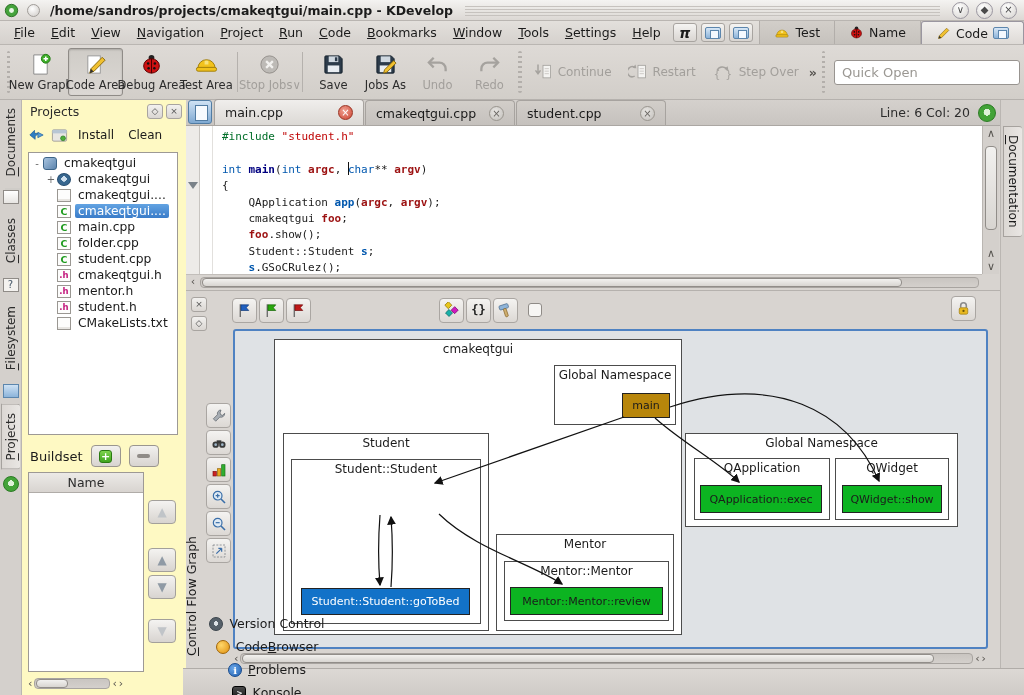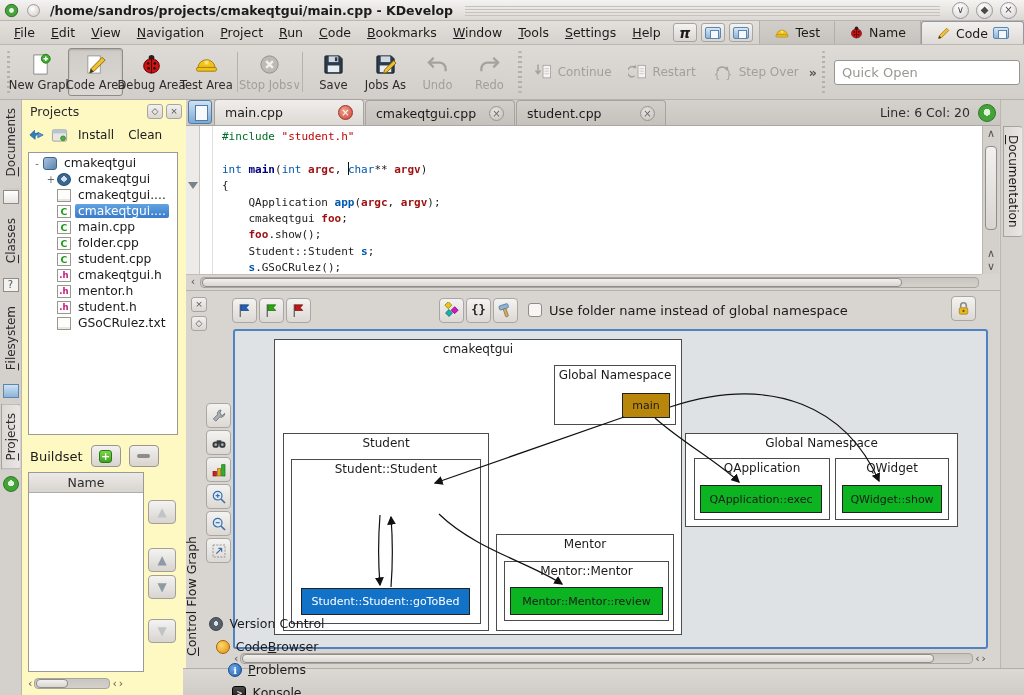--- a/index.html
+++ b/index.html
@@ -415,21 +415,21 @@
           <span class="tree-label">mentor.h</span>
         </div>
         <div class="tree-row" style="padding-left: 16px;">
           <span class="expander"></span>
           <span class="ti ti-h">.h</span>
           <span class="tree-label">student.h</span>
         </div>
         <div class="tree-row" style="padding-left: 16px;">
           <span class="expander"></span>
           <span class="ti ti-doc"></span>
-          <span class="tree-label">GSoCRulez.txt</span>
+          <span class="tree-label">CMakeLists.txt</span>
         </div>
       </div>
     <div id="buildset-row">
       <span class="lbl">Buildset</span>
       <div class="bs-btn">
           <span class="plus-glyph">+</span>
         </div>
       <div class="bs-btn">
           <span class="minus-glyph"></span>
         </div>
@@ -530,21 +530,20 @@
       <div class="flagbtn">
           <span style="font:bold 12px/12px 'DejaVu Sans Mono',monospace;color:#222;">{}</span>
         </div>
       <div class="flagbtn">
           <svg width="17" height="17" viewBox="0 0 24 24">
             <rect x="3" y="4" width="13" height="6" rx="1.5" fill="#8fb4d8" stroke="#4a6d90" transform="rotate(-18 9 7)"></rect>
             <rect x="10.5" y="9" width="4" height="12" rx="1.5" fill="#cfae6e" stroke="#8a6a30" transform="rotate(-18 12.5 15)"></rect>
           </svg>
         </div>
       <div id="bp-check"></div>
-      <span id="bp-checklabel">Use folder name instead of global namespace</span>
       <div class="flagbtn" id="bp-lock">
           <svg width="17" height="17" viewBox="0 0 24 24">
             <path d="M8 11V8a4 4 0 0 1 8 0v3" fill="none" stroke="#8a8a8a" stroke-width="2.2"></path>
             <rect x="6" y="11" width="12" height="9" rx="2" fill="#e8b820" stroke="#9a7a10"></rect>
             <circle cx="12" cy="15.5" r="1.6" fill="#6a5408"></circle>
           </svg>
         </div>
     </div>
 
     <div class="graph-tools">

